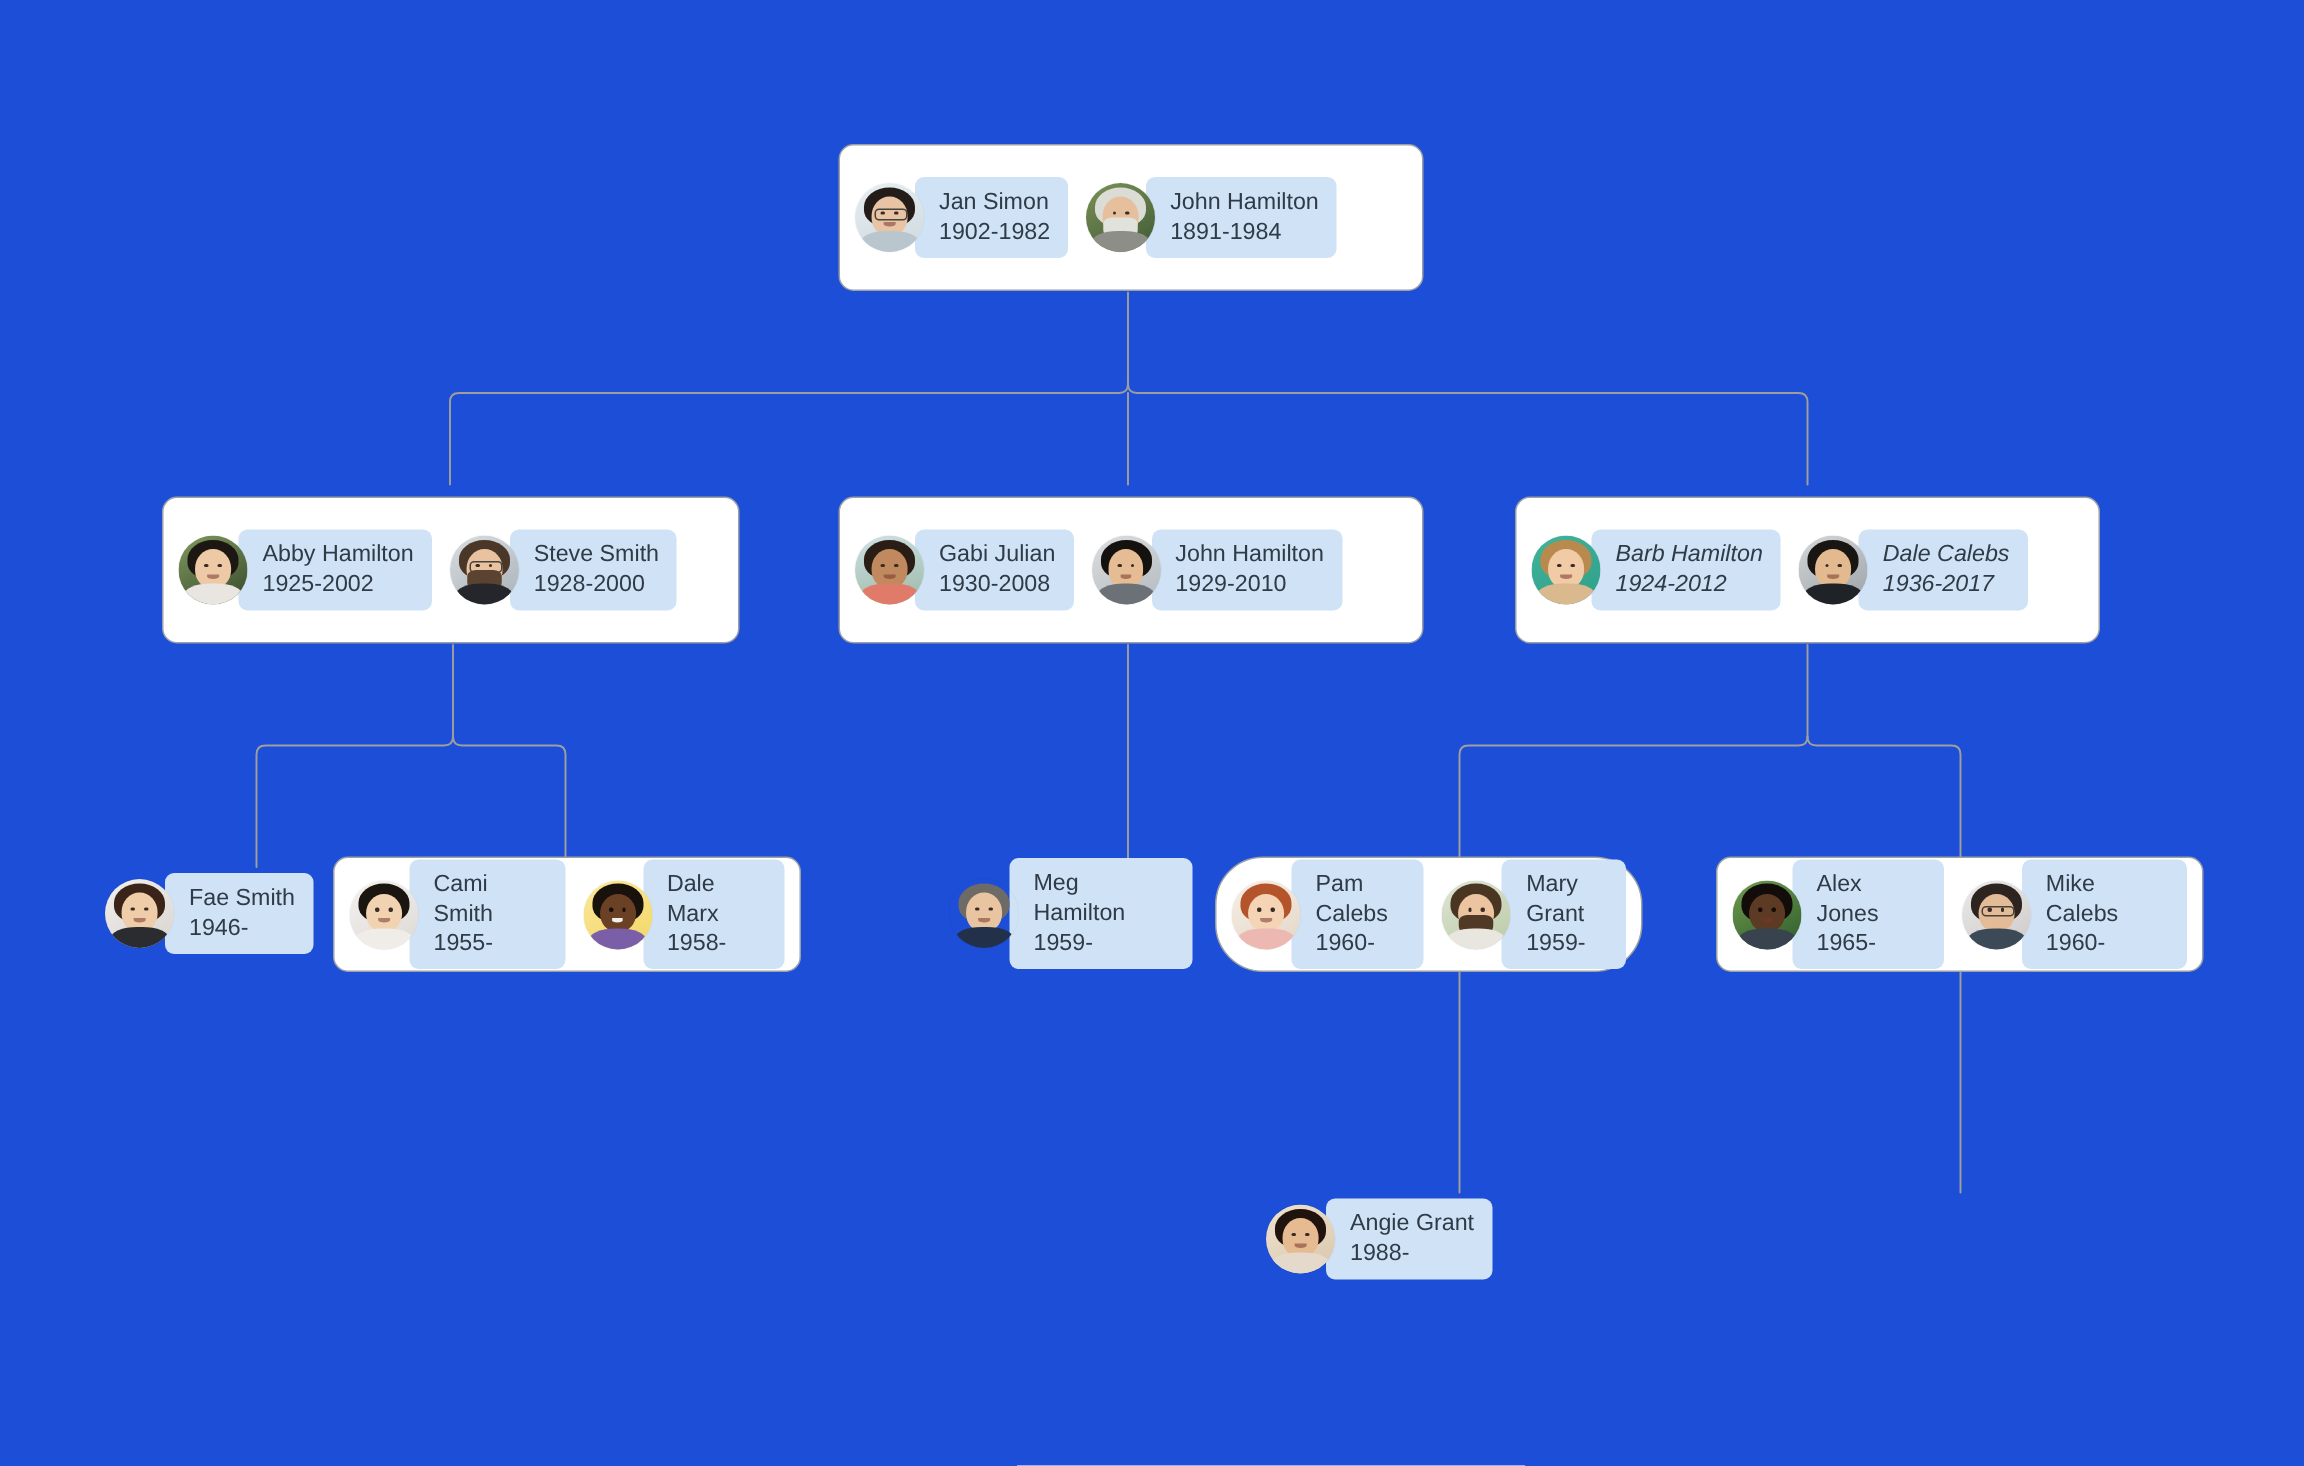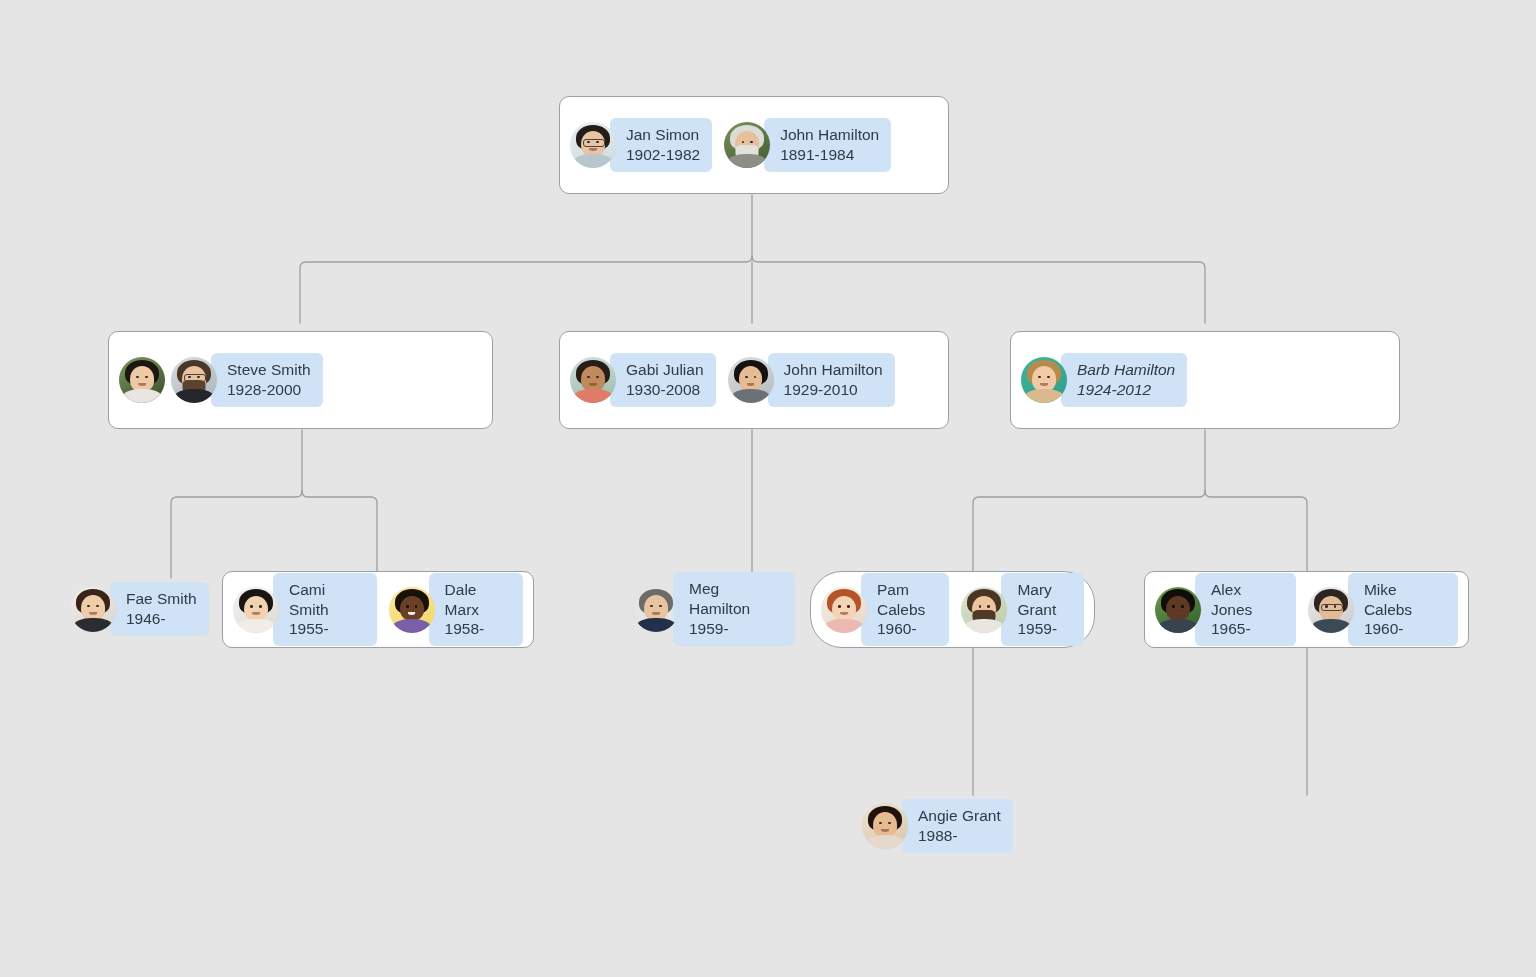--- a/index.html
+++ b/index.html
@@ -9,21 +9,21 @@
     background: #ffffff;
   }
   body {
     font-family: "Liberation Sans", sans-serif;
     -webkit-font-smoothing: antialiased;
   }
   #stage {
     position: relative;
     width: 1536px;
     height: 977px;
-    background: #e5e5e5;
+    background: #1d4ed8;
     overflow: hidden;
   }
   #connectors {
     position: absolute;
     left: 0;
     top: 0;
     width: 1536px;
     height: 977px;
     pointer-events: none;
   }
@@ -174,20 +174,24 @@
     <div class="person">
       <span class="avatar">
         <span class="bg" style="background:linear-gradient(150deg,#7f9a5e,#37482b);"></span>
         <span class="hair" style="background:#1d1713;"></span>
         <span class="face" style="background:#edc9a6;"></span>
         <span class="eyeL"></span>
           <span class="eyeR"></span>
         <span class="mouth"></span>
         <span class="body" style="background:#e9e6e1;"></span>
       </span>
+      <span class="chip" style="max-width:108px;">
+        <span class="nm">Abby Hamilton</span>
+        <span class="yrs">1925-2002</span>
+      </span>
     </div>
     <div class="person">
       <span class="avatar">
         <span class="bg" style="background:linear-gradient(150deg,#d9dde0,#a9b2b8);"></span>
         <span class="hair" style="background:#4a3728;"></span>
         <span class="face" style="background:#e9c3a0;"></span>
         <span class="glasses"></span>
         <span class="eyeL"></span>
           <span class="eyeR"></span>
         <span class="beard" style="background:#5a4331;"></span>
@@ -240,20 +244,35 @@
         <span class="hair" style="background:#b98a4e;"></span>
         <span class="face" style="background:#f0cba6;"></span>
         <span class="eyeL"></span>
           <span class="eyeR"></span>
         <span class="mouth"></span>
         <span class="body" style="background:#d9b98d;"></span>
       </span>
       <span class="chip">
         <span class="nm">Barb Hamilton</span>
         <span class="yrs">1924-2012</span>
+      </span>
+    </div>
+    <div class="person">
+      <span class="avatar">
+        <span class="bg" style="background:linear-gradient(150deg,#d5d8da,#9aa1a6);"></span>
+        <span class="hair" style="background:#191512;"></span>
+        <span class="face" style="background:#e3b98f;"></span>
+        <span class="eyeL"></span>
+          <span class="eyeR"></span>
+        <span class="mouth"></span>
+        <span class="body" style="background:#1f2227;"></span>
+      </span>
+      <span class="chip">
+        <span class="nm">Dale Calebs</span>
+        <span class="yrs">1936-2017</span>
       </span>
     </div>
   </div>
 
   <div class="node bare" style="left:70px; top:578px; width:145px; height:62px;">
     <div class="person">
       <span class="avatar">
         <span class="bg" style="background:linear-gradient(150deg,#f2f0ee,#d7d3cf);"></span>
         <span class="hair" style="background:#3a2419;"></span>
         <span class="face" style="background:#f0cda9;"></span>
@@ -380,21 +399,21 @@
         <span class="beard" style="background:#33292300;"></span>
         <span class="body" style="background:#3c4a58;"></span>
       </span>
       <span class="chip">
         <span class="nm">Mike Calebs</span>
         <span class="yrs">1960-</span>
       </span>
     </div>
   </div>
 
-  <div class="node bare" style="left:862px; top:795px; width:162px; height:62px;">
+  <div class="node bare" style="left:844px; top:795px; width:162px; height:62px;">
     <div class="person">
       <span class="avatar">
         <span class="bg" style="background:linear-gradient(150deg,#efe3cf,#d8c6ab);"></span>
         <span class="hair" style="background:#20120c;"></span>
         <span class="face" style="background:#e6bb92;"></span>
         <span class="eyeL"></span>
           <span class="eyeR"></span>
         <span class="mouth"></span>
         <span class="body" style="background:#e5d9cc;"></span>
       </span>

